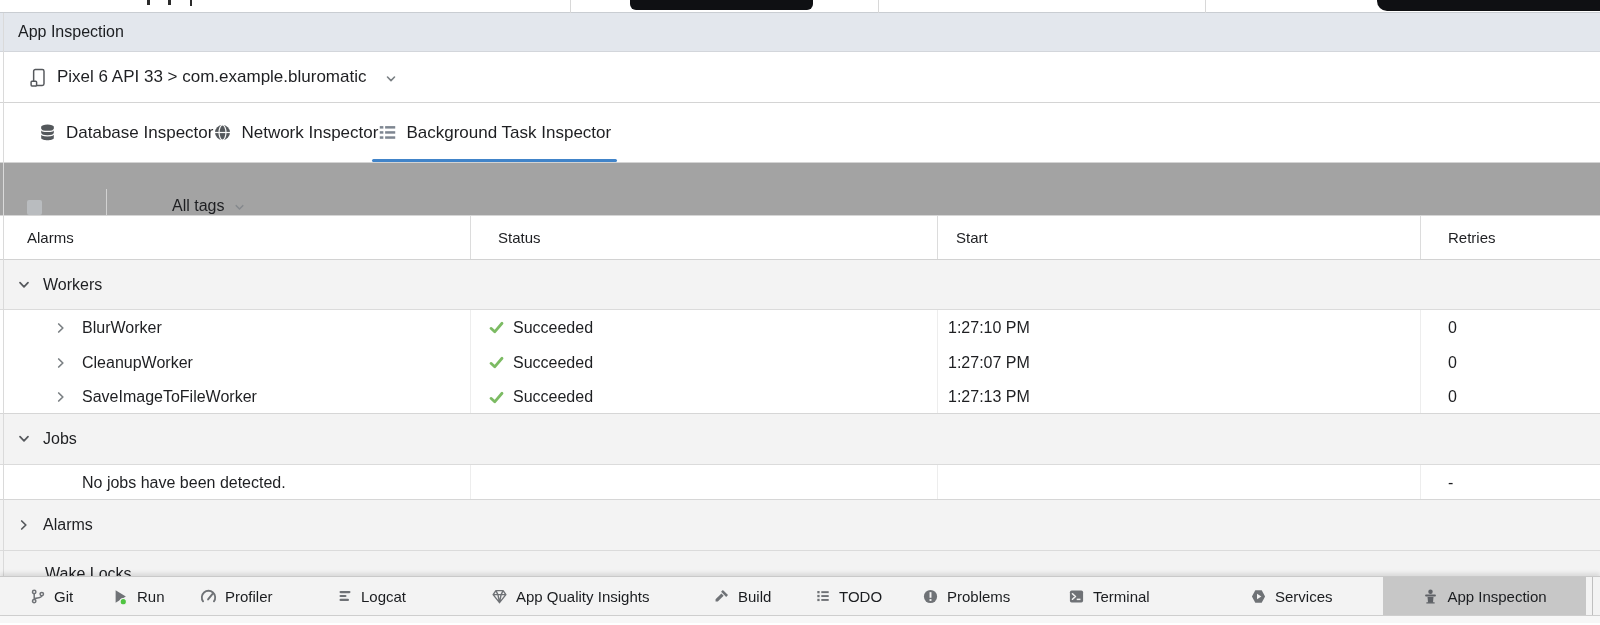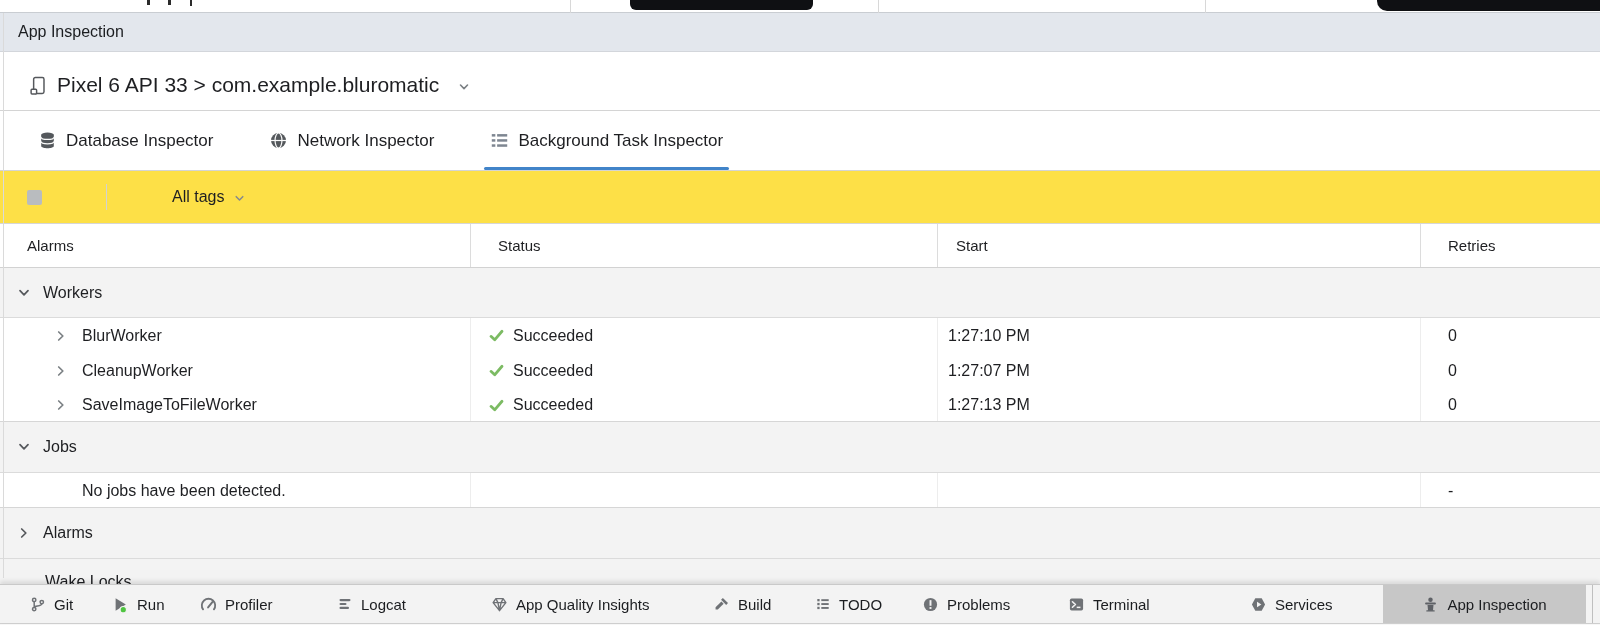--- a/index.html
+++ b/index.html
@@ -14,30 +14,30 @@
   .top-strip { position:relative; height:13px; background:#FFFFFF; border-bottom:1px solid #C9CDD2; flex:none; }
   .ts-frag { position:absolute; top:0; width:3px; height:5px; background:#2B2B2B; }
   .ts-sep { position:absolute; top:0; width:1px; height:13px; background:#D8D8D8; }
   .ts-bar { position:absolute; left:630px; top:0; width:183px; height:10px; background:#0F1013; border-radius:0 0 6px 6px; }
   .ts-corner { position:absolute; left:1377px; right:0; top:0; height:11px; background:#0F1013; border-radius:0 0 0 10px; }
 
   
   .panel-header { height:39px; flex:none; background:#E3E7ED; display:flex; align-items:center; padding-left:18px; font-size:16px; color:#1B1D20; border-bottom:1px solid #D3D6DB; }
 
   
-  .device-row { height:51px; flex:none; background:#FFFFFF; border-bottom:1px solid #D4D4D4; display:flex; align-items:center; padding-left:30px; gap:10px; font-size:21px;margin-top:8px; }
+  .device-row { height:51px; flex:none; background:#FFFFFF; border-bottom:1px solid #D4D4D4; display:flex; align-items:center; padding-left:30px; gap:10px; font-size:17px; }
   .device-row .chev { margin-left:8px; margin-top:3px; }
 
   
-  .tabs-row { height:60px; flex:none; background:#FFFFFF; border-bottom:1px solid #D4D4D4; display:flex; align-items:stretch; padding-left:38px; gap:56px; }
+  .tabs-row { height:60px; flex:none; background:#FFFFFF; border-bottom:1px solid #D4D4D4; display:flex; align-items:stretch; padding-left:38px; }
   .tab { position:relative; display:flex; align-items:center; gap:9px; font-size:17px; color:#1E1F22; cursor:default; }
   .tab.selected::after { content:""; position:absolute; left:-6px; right:-6px; bottom:0; height:3px; background:#4184C9; border-radius:2px; }
 
   
-  .toolbar { height:53px; flex:none; background:#fde047; border-bottom:1px solid #D6D6D6; display:flex; align-items:center;gap:44px; }
+  .toolbar { height:53px; flex:none; background:#a3a3a3; border-bottom:1px solid #D6D6D6; display:flex; align-items:flex-end;gap:44px; }
   .stop-btn { width:15px; height:15px; background:#B9BCBF; border-radius:2px; margin-left:27px; }
   .tb-sep { width:1px; height:26px; background:#D2D2D2; margin-left:20px; }
   .tags-dd { display:flex; align-items:center; gap:9px; margin-left:21px; font-size:16px; }
   .tags-dd .chev { margin-top:3px; }
 
   
   .grid-row { display:grid; grid-template-columns:470px 467px 483px 180px; }
   .thead { height:44px; flex:none; background:#FFFFFF; border-bottom:1px solid #D2D2D2; font-size:15px; color:#1E1F22; }
   .thead .th { display:flex; align-items:center; padding-left:27px; }
   .thead .th + .th { border-left:1px solid #DCDCDC; }

